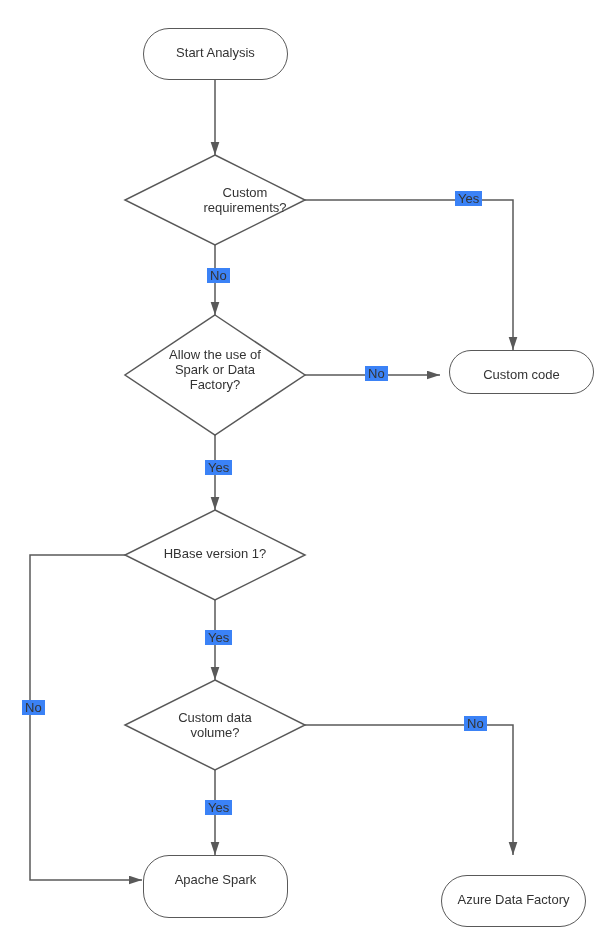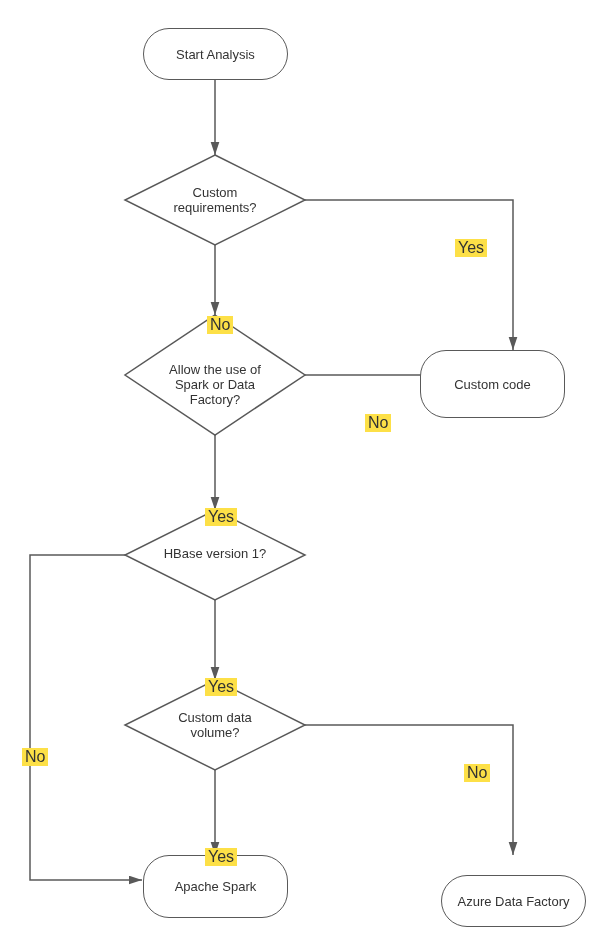--- a/index.html
+++ b/index.html
@@ -16,43 +16,41 @@
       position: absolute;
       top: 0;
       left: 0;
     }
     .terminator {
       position: absolute;
       border: 1.5px solid #595959;
       border-radius: 26px;
       background: white;
       display: flex;
-      align-items: center;
       justify-content: center;
       text-align: center;
-      padding: 0 12px;
+      padding: 16px 12px;
     }
     .decision {
       position: absolute;
       display: flex;
       align-items: center;
       justify-content: center;
       text-align: center;
     }
     .decision-text {
       position: relative;
       z-index: 2;
       max-width: 120px;
     }
     .edge-label {
       position: absolute;
-      background: #fde047;
+      background: #3b82f6;
       padding: 0 3px;
-      font-size: 16px;
-      margin-top: 48px;
+      font-size: 13px;
     }
   </style>
 </head>
 <body>
 
 <svg width="606" height="930">
   <defs>
     <marker id="arrow" markerWidth="10" markerHeight="10" refX="9" refY="3" orient="auto" markerUnits="strokeWidth">
       <path d="M0,0 L0,6 L9,3 z" fill="#595959"></path>
     </marker>
@@ -82,37 +80,37 @@
 
   <line x1="215" y1="770" x2="215" y2="855" stroke="#595959" stroke-width="1.5" marker-end="url(#arrow)"></line>
 
   <polyline points="305,725 513,725 513,855" fill="none" stroke="#595959" stroke-width="1.5" marker-end="url(#arrow)"></polyline>
 </svg>
 
 <div class="terminator" style="left:143px; top:28px; width:145px; height:52px;">
   <span>Start Analysis</span>
 </div>
 
-<div class="terminator" style="left:420px; top:350px; width:145px; height:68px;">
+<div class="terminator" style="left:449px; top:350px; width:145px; height:44px;">
   <span>Custom code</span>
 </div>
 
 <div class="terminator" style="left:143px; top:855px; width:145px; height:63px;">
   <span>Apache Spark</span>
 </div>
 
 <div class="terminator" style="left:441px; top:855px; width:145px; height:52px;margin-top:20px;">
   <span>Azure Data Factory</span>
 </div>
 
-<div class="decision" style="left:125px; top:155px; width:180px; height:90px;">
+<div class="decision" style="left:125px; top:155px; width:180px; height:90px;justify-content:flex-end;">
   <span class="decision-text">Custom requirements?</span>
 </div>
 
-<div class="decision" style="left:125px; top:324px; width:180px; height:120px;">
+<div class="decision" style="left:125px; top:309px; width:180px; height:120px;">
   <span class="decision-text">Allow the use of Spark or Data Factory?</span>
 </div>
 
 <div class="decision" style="left:125px; top:508px; width:180px; height:90px;">
   <span class="decision-text">HBase version 1?</span>
 </div>
 
 <div class="decision" style="left:125px; top:680px; width:180px; height:90px;">
   <span class="decision-text">Custom data volume?</span>
 </div>

